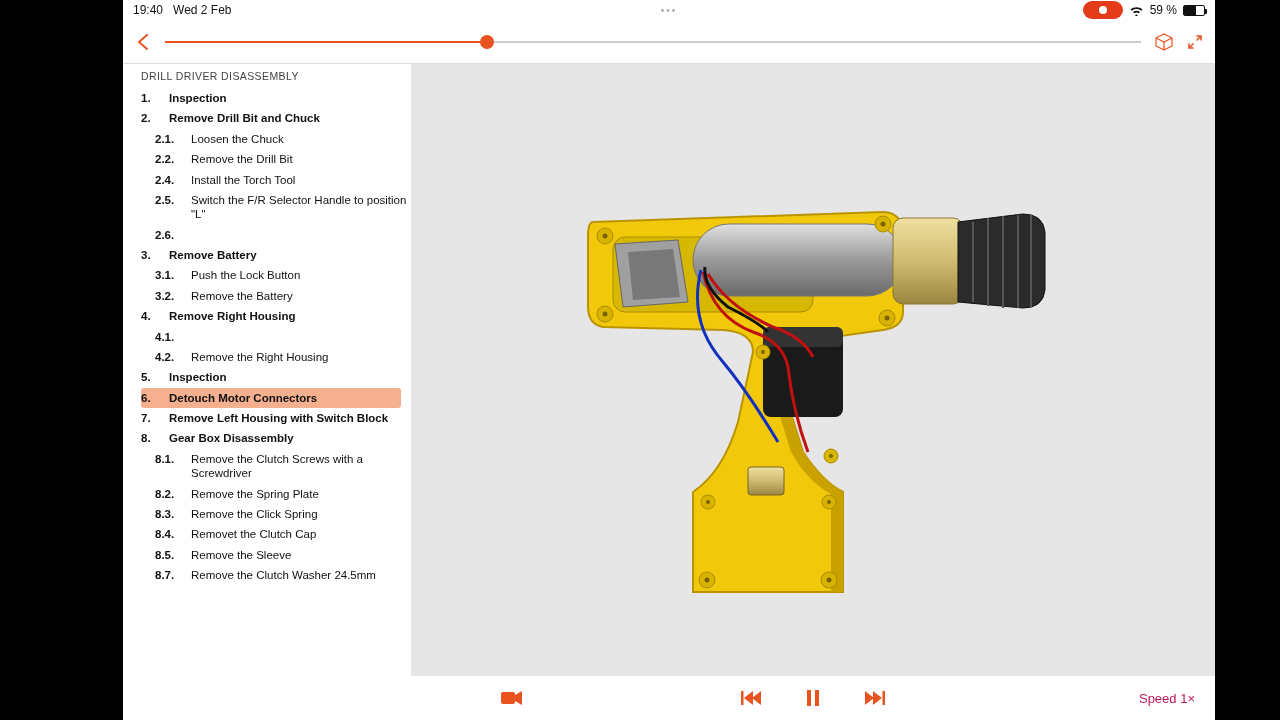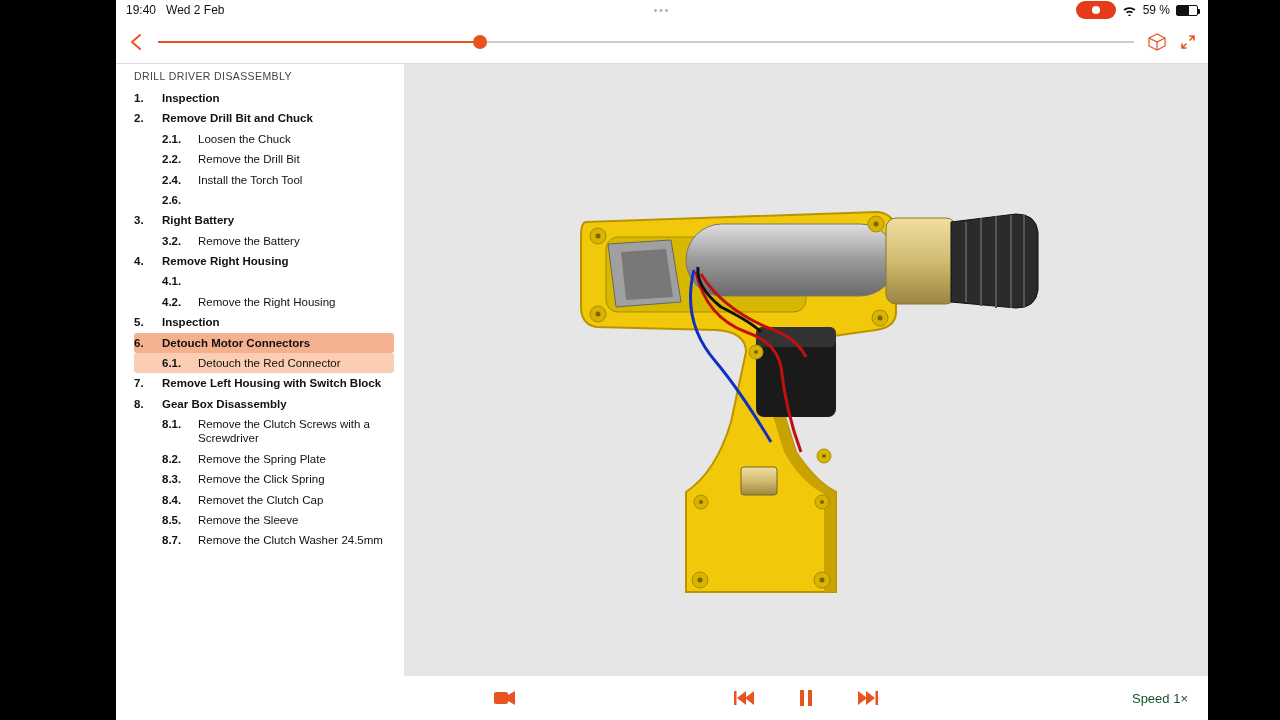--- a/index.html
+++ b/index.html
@@ -1,17 +1,17 @@
 <!DOCTYPE html>
 <html><head>
 <meta charset="utf-8">
 <style>
   * { box-sizing: border-box; margin:0; padding:0; }
   html, body { width:1280px; height:720px; font-family: -apple-system, "Helvetica Neue", Arial, sans-serif; background:#000; overflow:hidden; }
-  .screen { position:absolute; left:116px; top:0; width:1092px; height:720px; background:#fff; }
+  .screen { position:absolute; left:123px; top:0; width:1092px; height:720px; background:#fff; }
   
   .status { height:20px; display:flex; align-items:center; justify-content:space-between; padding:0 10px; font-size:12px; color:#111; font-weight:500; }
   .status-left { display:flex; gap:10px; align-items:center; }
   .status-center { position:absolute; left:50%; transform:translateX(-50%); color:#aaa; letter-spacing:2px; font-size:10px; }
   .status-right { display:flex; gap:6px; align-items:center; }
   .rec-pill { background:#e43c1a; border-radius:10px; width:40px; height:18px; display:flex; align-items:center; justify-content:center; }
   .rec-dot { width:8px; height:8px; border-radius:50%; background:#fff; }
   .battery { width:22px; height:11px; border:1px solid #111; border-radius:2px; position:relative; }
   .battery::after{ content:""; position:absolute; right:-3px; top:3px; width:2px; height:5px; background:#111; border-radius:0 1px 1px 0;}
   .battery-fill{ background:#111; height:100%; width:62%; }
@@ -26,26 +26,26 @@
   .expand-icon { color:#e8531f; font-size:14px; display:flex; flex-direction:column; gap:2px;}
   
   .body { display:flex; height:calc(720px - 20px - 44px); }
   .sidebar { width:288px; overflow:hidden; padding:6px 0 0 18px; font-size:11.5px; color:#111; }
   .doc-title { font-size:10.5px; letter-spacing:0.4px; color:#444; margin-bottom:6px; }
   .steps { list-style:none; }
   .step { display:flex; gap:6px; padding:3px 4px 3px 0; line-height:1.25; }
   .step.top { font-weight:700; }
   .step .num { flex:0 0 auto; min-width:22px; }
   .sub { padding-left:14px; }
-  .sub .num { min-width:30px; font-weight:700;margin-left:14px; }
+  .sub .num { min-width:30px; font-weight:700; }
   .sub .txt { font-weight:400; }
   .hl { background:#f5b090; border-radius:3px; margin-right:10px;}
   .hl.light { background:#fbcdb3; }
   .viewer { flex:1; background:#e6e6e6; position:relative; display:flex; align-items:center; justify-content:center; }
-  .player { position:absolute; bottom:0; left:0; right:0; height:44px; background:#fff; display:flex; align-items:center; justify-content:center; color:#14532d; }
+  .player { position:absolute; bottom:0; left:0; right:0; height:44px; background:#fff; display:flex; align-items:center; justify-content:center; color:#be185d; }
   .player-left{ position:absolute; left:90px; }
   .player-center{ display:flex; gap:46px; align-items:center; font-size:18px;}
   .player-right{ position:absolute; right:20px; font-size:13px; }
   .pause { display:flex; gap:4px;}
   .pause span{ width:4px; height:16px; background:#e8531f; display:block;}
   svg { display:block; }
   .wifi { display:inline-block; }
 </style>
 </head>
 <body>
@@ -122,25 +122,33 @@
           </li>
           <li class="step sub">
             <span class="num">2.2.</span>
             <span class="txt">Remove the Drill Bit</span>
           </li>
           <li class="step sub">
             <span class="num">2.4.</span>
             <span class="txt">Install the Torch Tool</span>
           </li>
           <li class="step sub">
+            <span class="num">2.5.</span>
+            <span class="txt">Switch the F/R Selector Handle to position "L"</span>
+          </li>
+          <li class="step sub">
             <span class="num">2.6.</span>
           </li>
           <li class="step top">
             <span class="num">3.</span>
-            <span class="txt">Right Battery</span>
+            <span class="txt">Remove Battery</span>
+          </li>
+          <li class="step sub">
+            <span class="num">3.1.</span>
+            <span class="txt">Push the Lock Button</span>
           </li>
           <li class="step sub">
             <span class="num">3.2.</span>
             <span class="txt">Remove the Battery</span>
           </li>
           <li class="step top">
             <span class="num">4.</span>
             <span class="txt">Remove Right Housing</span>
           </li>
           <li class="step sub">
@@ -150,24 +158,20 @@
             <span class="num">4.2.</span>
             <span class="txt">Remove the Right Housing</span>
           </li>
           <li class="step top">
             <span class="num">5.</span>
             <span class="txt">Inspection</span>
           </li>
           <li class="step top hl">
             <span class="num">6.</span>
             <span class="txt">Detouch Motor Connectors</span>
-          </li>
-          <li class="step sub hl light">
-            <span class="num">6.1.</span>
-            <span class="txt">Detouch the Red Connector</span>
           </li>
           <li class="step top">
             <span class="num">7.</span>
             <span class="txt">Remove Left Housing with Switch Block</span>
           </li>
           <li class="step top">
             <span class="num">8.</span>
             <span class="txt">Gear Box Disassembly</span>
           </li>
           <li class="step sub">

